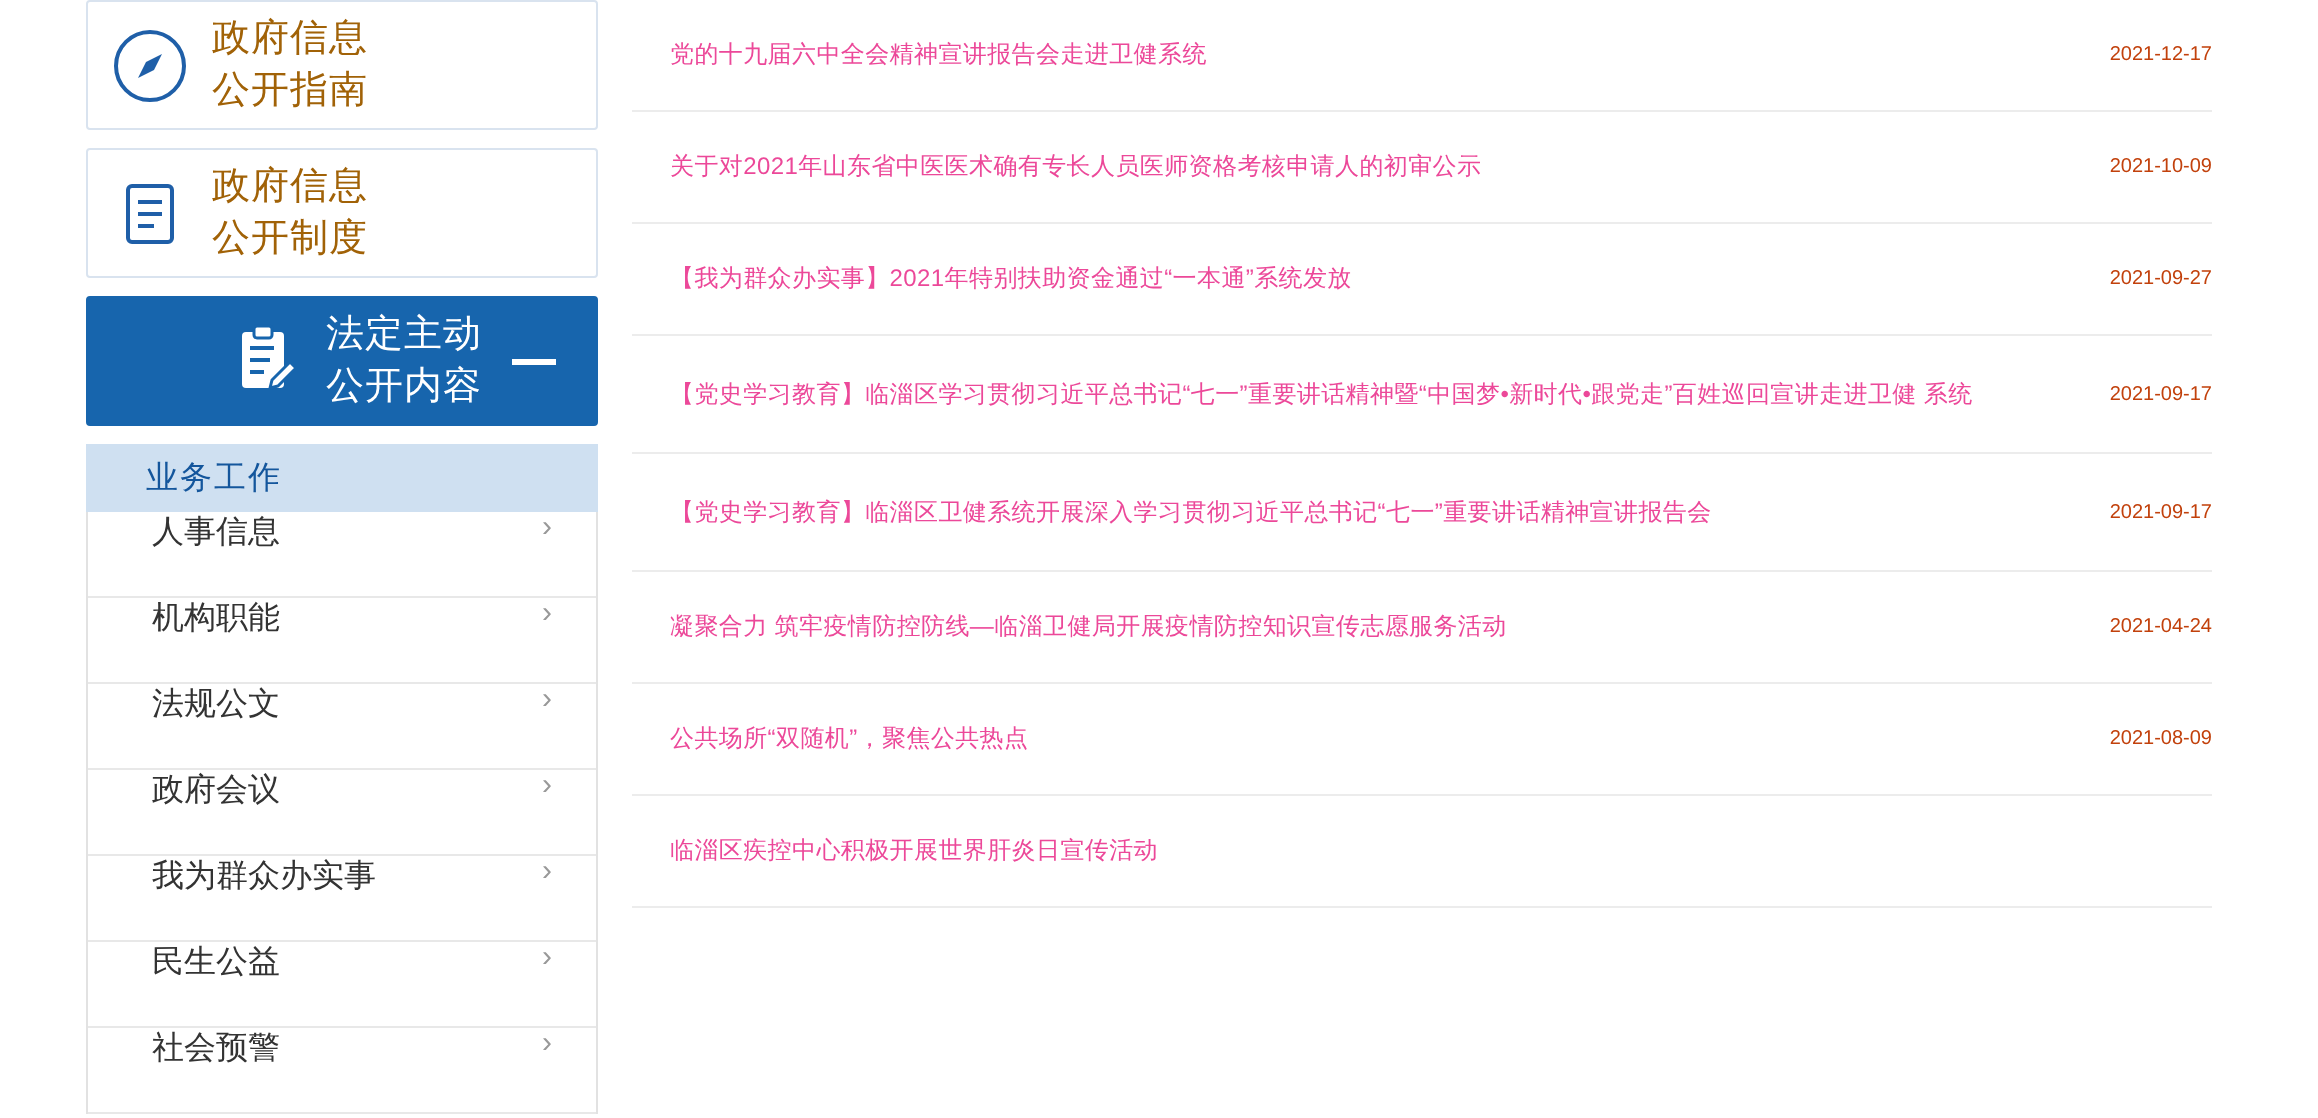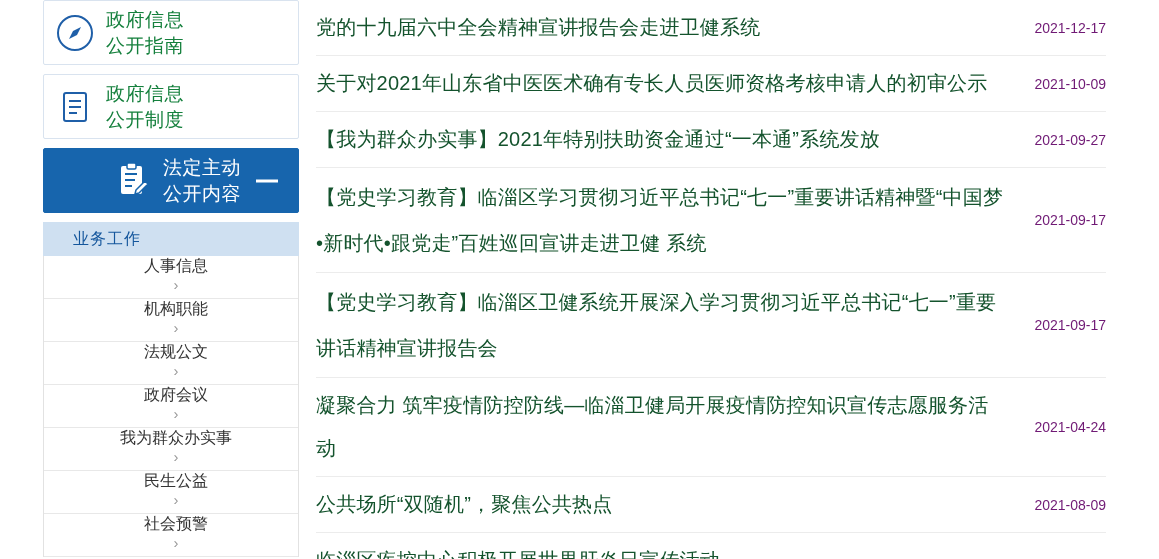--- a/index.html
+++ b/index.html
@@ -42,21 +42,21 @@
   }
   .nav-card .card-icon {
     width: 62px;
     display: flex;
     align-items: center;
     justify-content: center;
     flex: 0 0 62px;
   }
   .nav-card .card-label {
     font-size: 19px;
-    color: #15803d;
+    color: #a16207;
     line-height: 26px;
     letter-spacing: 0.5px;
     font-weight: 400;
   }
   .nav-card .card-label span {
     display: block;
   }
 
   .nav-card.active {
     background: #1765ad;
@@ -94,27 +94,25 @@
     width: 256px;
     border-left: 1px solid #e2e2e2;
     border-right: 1px solid #e2e2e2;
     box-sizing: border-box;
     background: #ffffff;
   }
   .sub-item {
     height: 43px;
     border-bottom: 1px solid #e8e8e8;
     display: flex;
-    align-items: center;
     padding: 0 22px 12px 32px;
     box-sizing: border-box;
     color: #333333;
     font-size: 16px;
     justify-content: space-between;
-    flex-direction: column;
   }
   .sub-item .chev {
     color: #999999;
     font-size: 15px;
     line-height: 1;
   }
 
   
   .content {
     position: absolute;
@@ -126,29 +124,30 @@
   .news-row {
     display: flex;
     align-items: center;
     justify-content: space-between;
     border-bottom: 1px solid #ececec;
     min-height: 42px;
     padding: 6px 0;
     box-sizing: border-box;
   }
   .news-row .title {
-    color: #14532d;
-    font-size: 20px;
+    color: #ec4899;
+    font-size: 12px;
     line-height: 43px;
     max-width: 690px;
     letter-spacing: 0.2px;
+    margin-left: 19px;
   }
   .news-row .date {
-    color: #701a75;
-    font-size: 14px;
+    color: #c2410c;
+    font-size: 10px;
     white-space: nowrap;
     padding-left: 12px;
   }
   .news-row.two-line .title {
     line-height: 46px;
   }
 </style>
 </head>
 <body>
 

